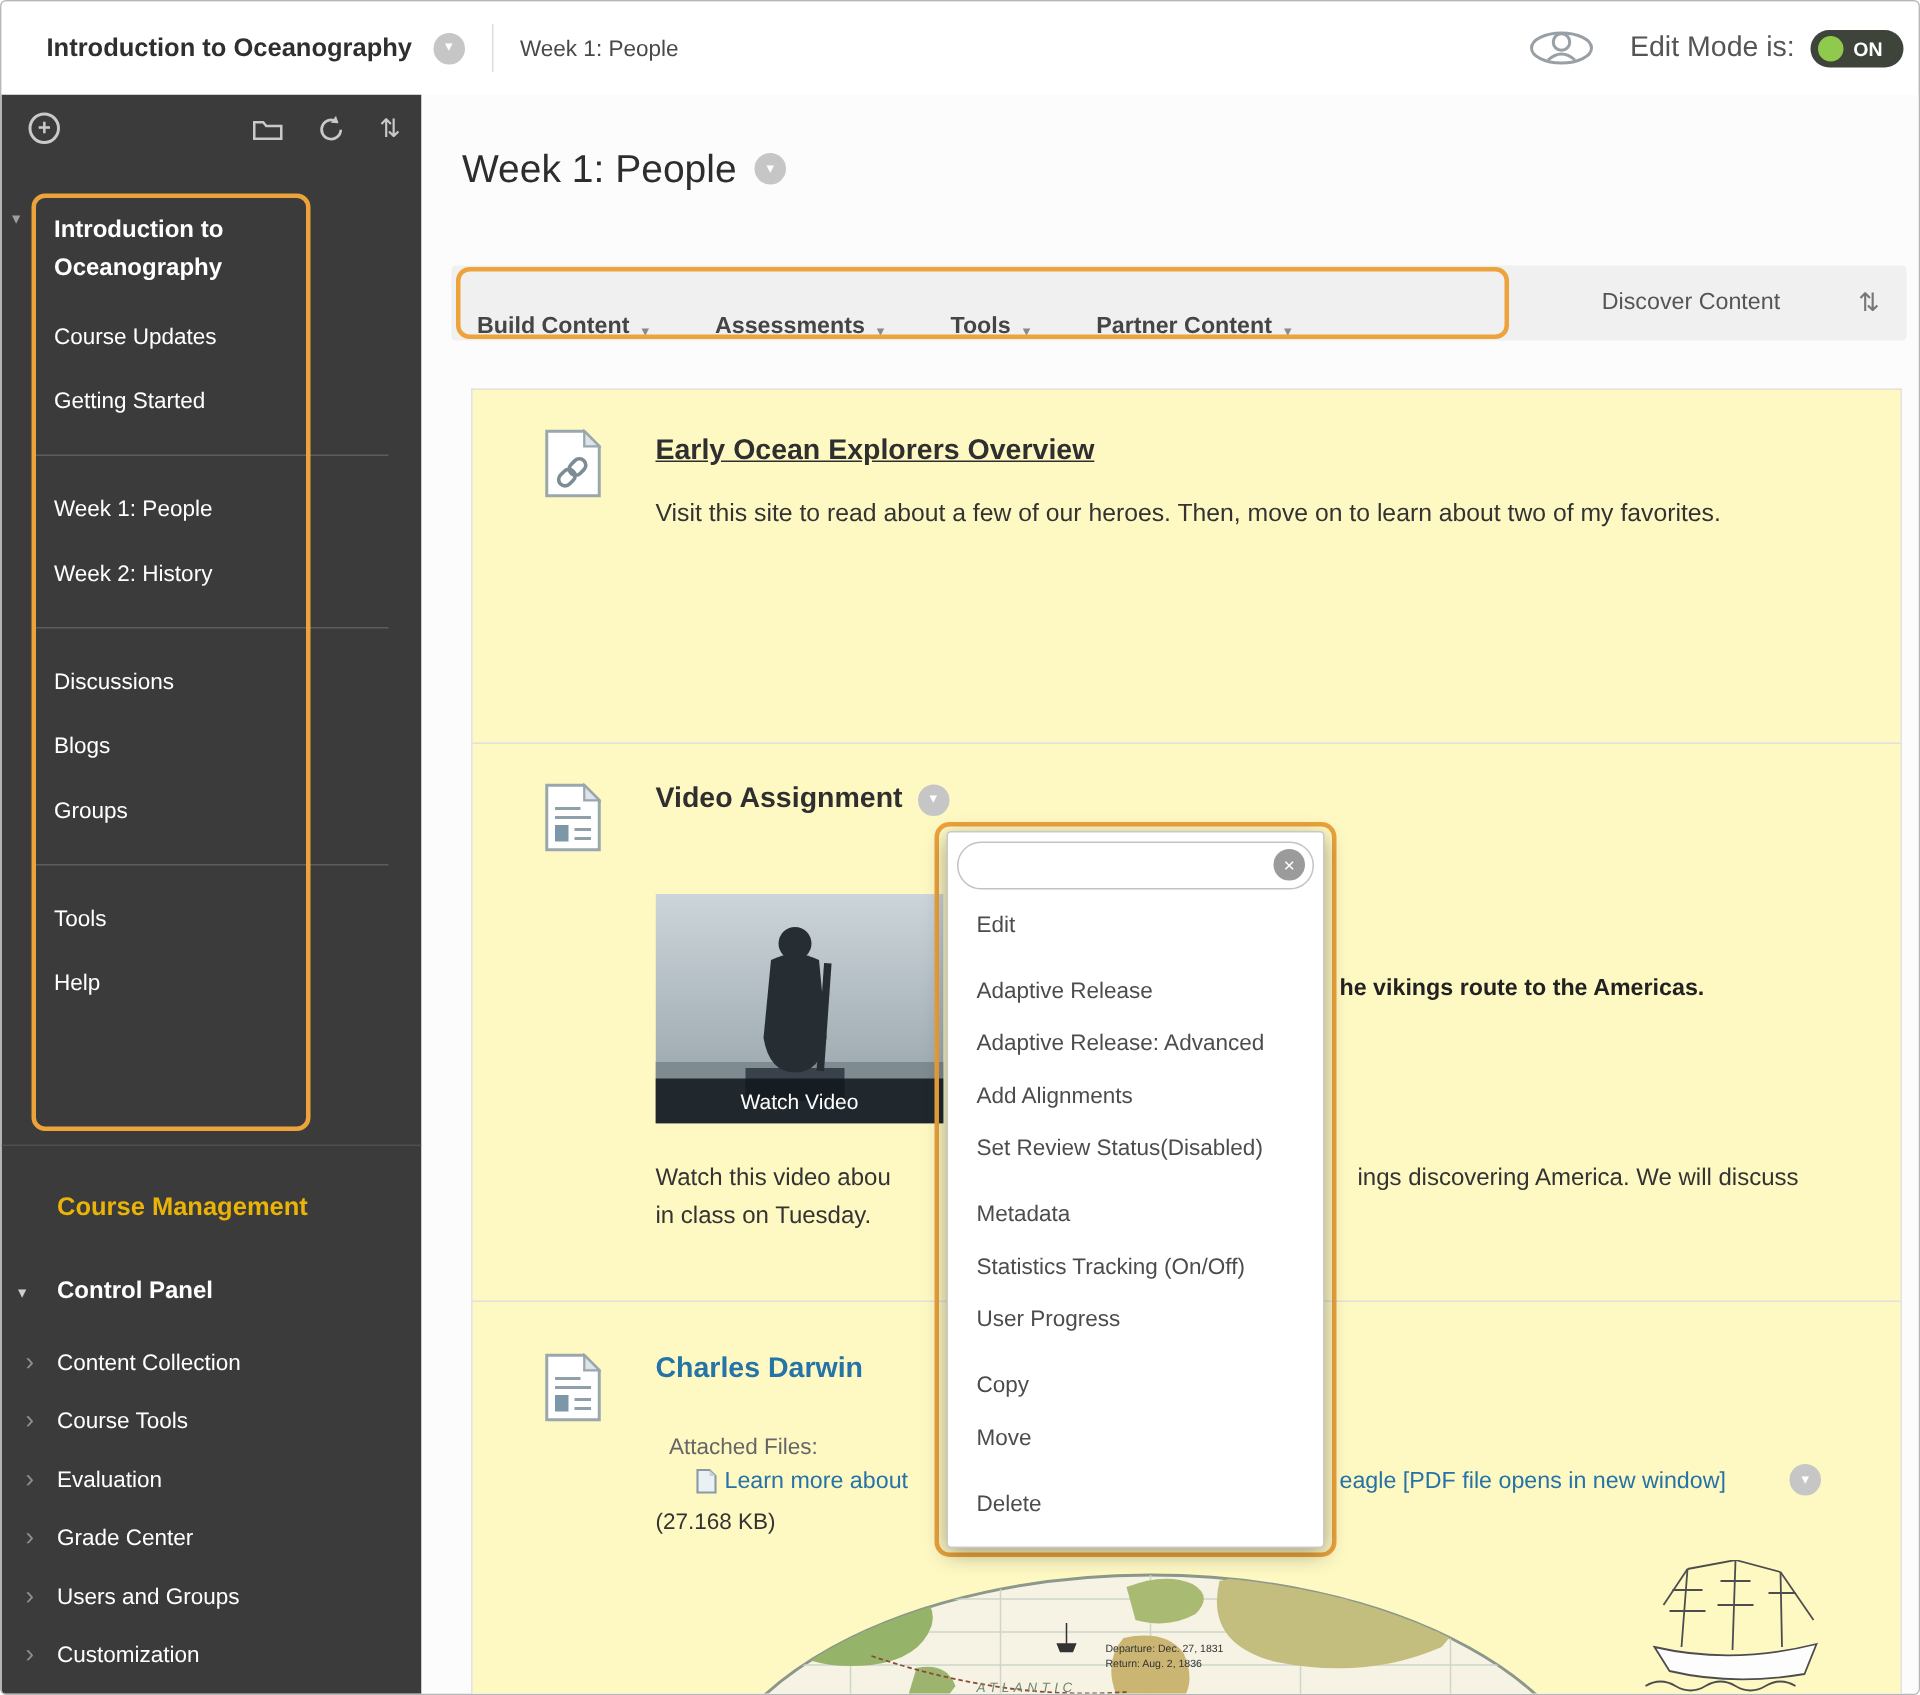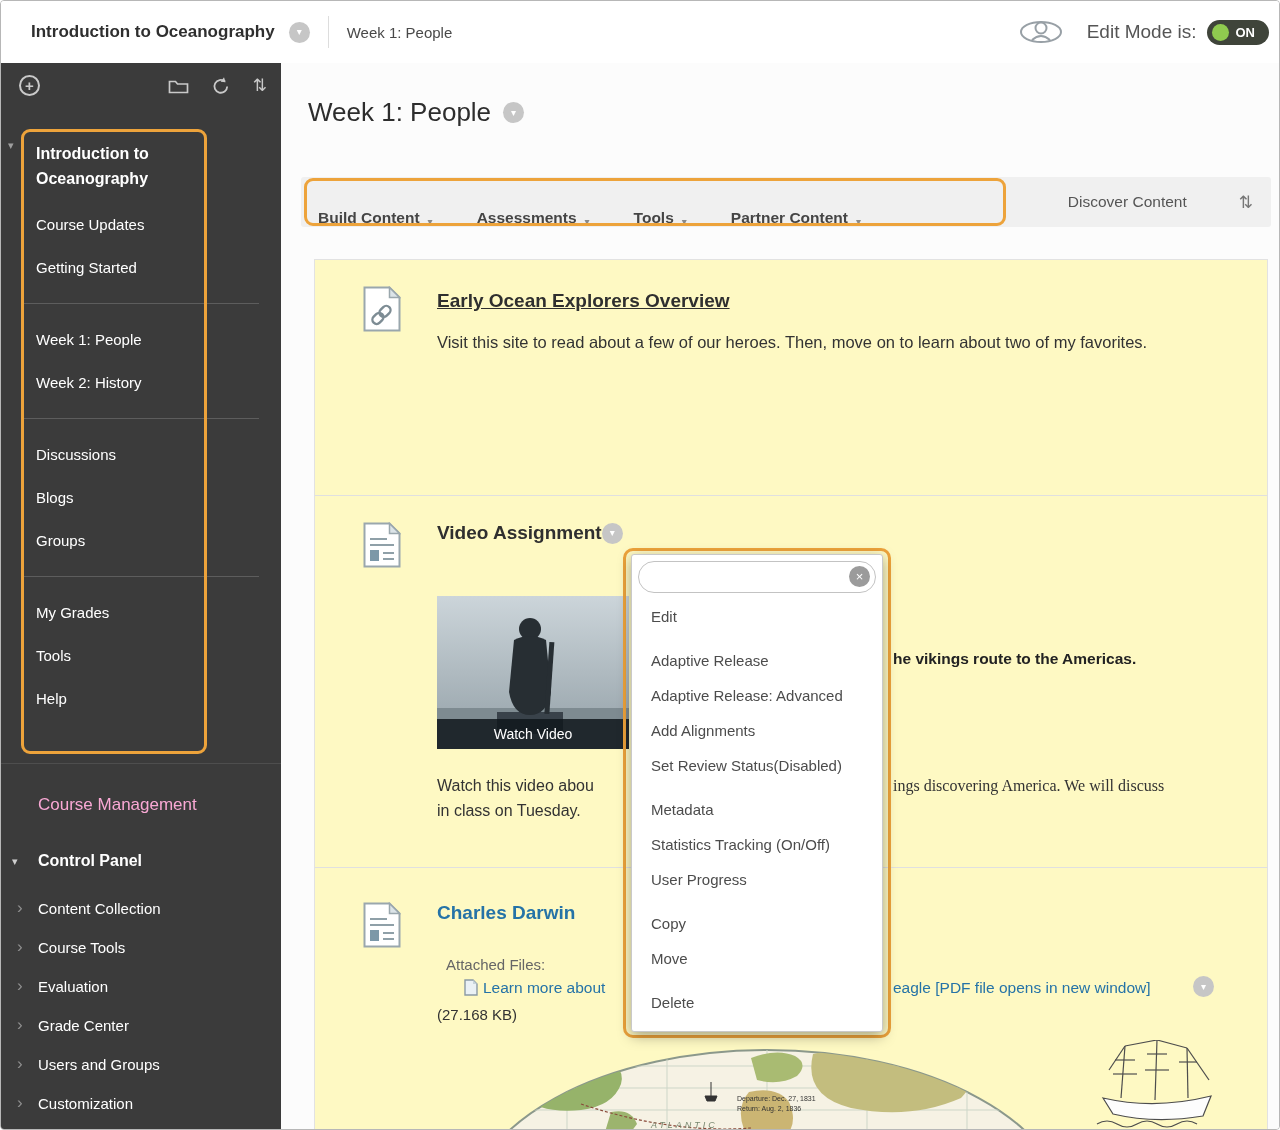--- a/index.html
+++ b/index.html
@@ -28,21 +28,21 @@
   .si-sp{flex:1;}
   .side-icons svg{margin-left:22px;cursor:pointer;}
   .icon-sort{color:#c9c9c9;font-size:17px;margin-left:22px;cursor:pointer;}
   .collapse-arrow{position:absolute;left:7px;top:76px;color:#9e9e9e;font-size:11px;cursor:pointer;}
   .side-menu{position:absolute;left:22px;top:70px;width:236px;}
   .smi{color:#fff;font-size:15px;padding:13px 0 13px 13px;cursor:pointer;}
   .smi-title{font-weight:bold;font-size:16px;line-height:25px;padding:8px 40px 12px 13px;}
   .mdiv{border:none;border-top:1px solid #5d5d5d;margin:14px 0;}
   .menu-box{position:absolute;left:20px;top:66px;width:186px;height:625px;border:3px solid var(--orange);border-radius:9px;pointer-events:none;z-index:5;}
   .course-mgmt{position:absolute;left:0;top:700px;width:100%;border-top:1px solid #4e4e4e;padding-top:31px;}
-  .cm-title{font-size:17px;font-weight:normal;color:#f9a8d4;padding-left:37px;}
+  .cm-title{font-size:17px;font-weight:bold;color:#eab308;padding-left:37px;}
   .cm-row{position:relative;padding:11px 0 11px 37px;color:#fff;font-size:15px;cursor:pointer;}
   .cm-control{margin-top:26px;font-weight:bold;font-size:16px;}
   .cm-tri{position:absolute;left:11px;top:14px;font-size:11px;color:#cfcfcf;}
   .cm-list{margin-top:8px;}
   .cm-chev{position:absolute;left:16px;top:9px;font-size:17px;color:#909090;}
 
   
   .content{position:absolute;left:280px;top:62px;width:1000px;height:1068px;background:#fcfcfc;}
   .page-title-row{position:absolute;left:27px;top:34px;display:flex;align-items:center;gap:12px;}
   .page-title-row h1{font-size:26px;font-weight:400;color:#2d2d2d;}
@@ -55,26 +55,26 @@
   .ab-box{position:absolute;left:23px;top:115px;width:702px;height:48px;border:3px solid var(--orange);border-radius:9px;pointer-events:none;z-index:5;}
 
   .item-list{position:absolute;left:33px;top:196px;right:13px;bottom:0;background:#fef9c3;border:1px solid #e2e2e2;border-bottom:none;}
   .citem{position:relative;border-bottom:1px solid #e0e0e0;}
   .doc-icon{position:absolute;left:48px;top:26px;}
   #item1{height:236px;padding:30px 30px 0 122px;}
   .item-title{font-size:19px;font-weight:bold;color:#2f2f2f;}
   #item1 .item-title{text-decoration:underline;display:inline-block;cursor:pointer;}
   #item1 p{margin-top:18px;font-size:16.5px;line-height:25px;color:#333;max-width:792px;}
   #item2{height:372px;}
-  .i2-title{position:absolute;left:122px;top:26px;display:flex;align-items:center;gap:0;}
+  .i2-title{position:absolute;left:122px;top:26px;display:flex;align-items:center;gap:10px;}
   .thumb{position:absolute;left:122px;top:100px;cursor:pointer;}
   .frag-b{position:absolute;left:578px;top:154px;font-weight:bold;font-size:15.5px;color:#222;}
   .frag{font-size:16px;color:#333;}
   .frag-l1{position:absolute;left:122px;top:281px;}
-  .frag-r1{position:absolute;left:578px;top:281px;font-family:Liberation Serif, serif;}
+  .frag-r1{position:absolute;left:590px;top:281px;}
   .frag-l2{position:absolute;left:122px;top:306px;}
   #item3{height:263px;overflow:hidden;}
   #item3 .doc-icon{top:34px;}
   .i3-title{position:absolute;left:122px;top:34px;color:var(--blue);cursor:pointer;}
   .att-label{position:absolute;left:131px;top:88px;color:#666;font-size:15px;}
   .file-icon{position:absolute;left:149px;top:111px;}
   .flink{position:absolute;top:111px;color:var(--blue);font-size:15.5px;cursor:pointer;}
   .flink-l{left:168px;}
   .flink-r{left:578px;}
   .pdf-chev{position:absolute;left:878px;top:108px;}
@@ -135,21 +135,20 @@
       <div class="smi">Course Updates</div>
       <div class="smi">Getting Started</div>
       <hr class="mdiv">
       <div class="smi">Week 1: People</div>
       <div class="smi">Week 2: History</div>
       <hr class="mdiv">
       <div class="smi">Discussions</div>
       <div class="smi">Blogs</div>
       <div class="smi">Groups</div>
       <hr class="mdiv">
-      <div class="smi">My Grades</div>
       <div class="smi">Tools</div>
       <div class="smi">Help</div>
     </nav>
 
     <div class="menu-box"></div>
 
     <div class="course-mgmt">
       <div class="cm-title">Course Management</div>
       <div class="cm-row cm-control">
         <span class="cm-tri">▾</span>

